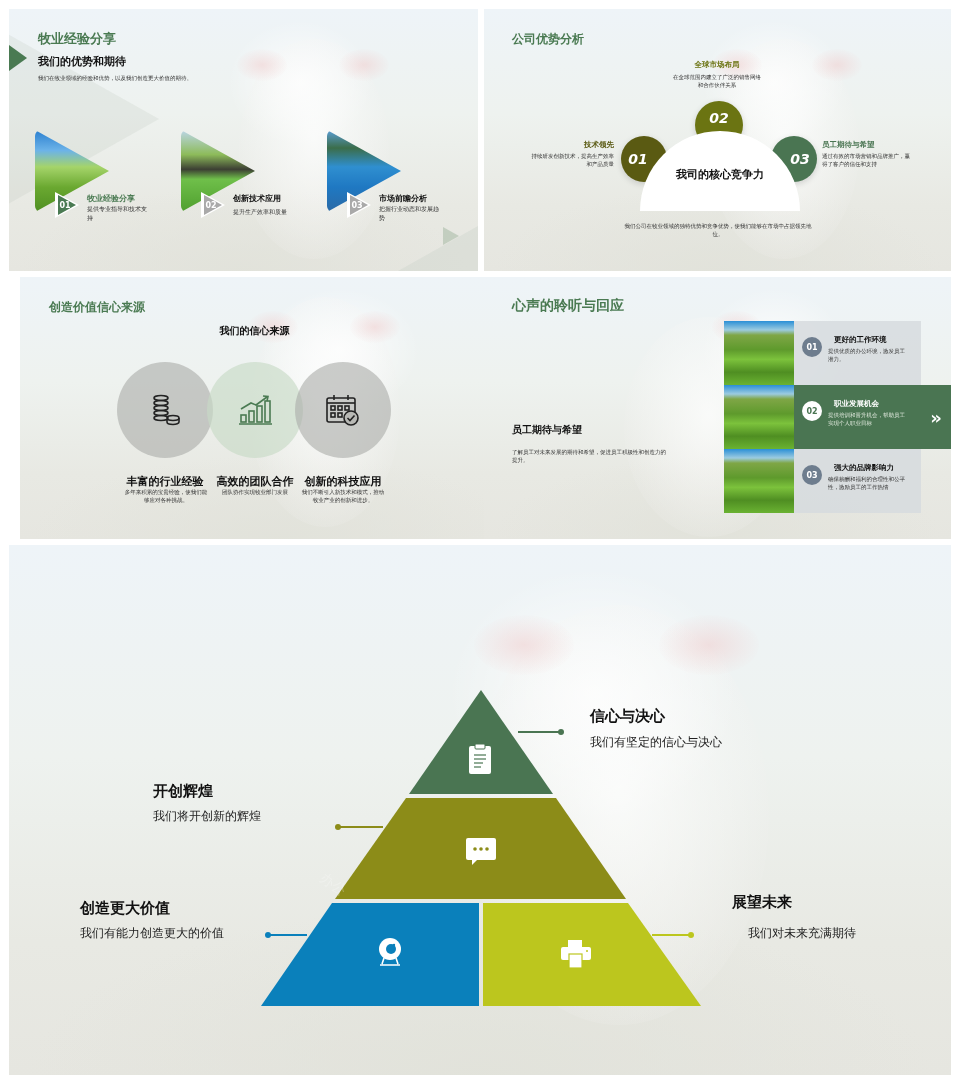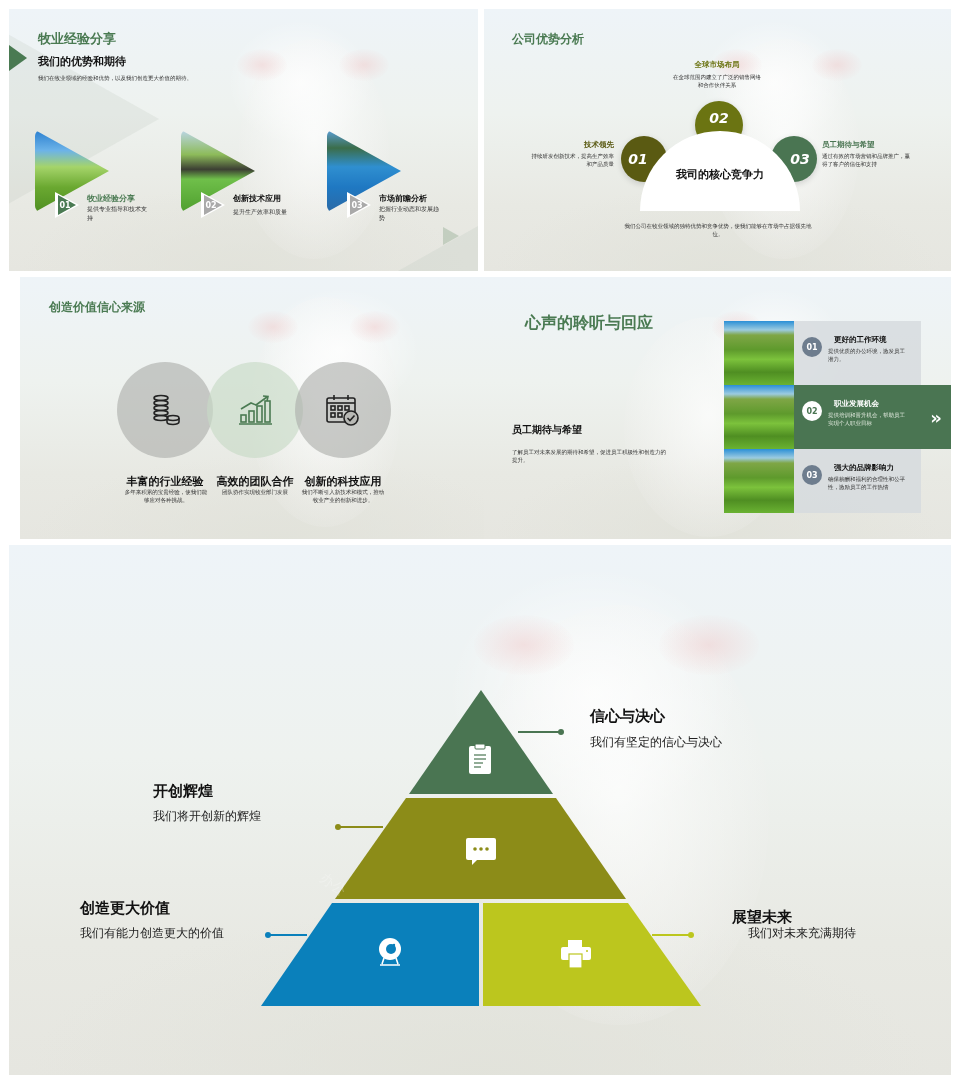--- a/index.html
+++ b/index.html
@@ -161,20 +161,21 @@
   <div class="abs" style="left:156px;top:158px;width:160px;text-align:center;font-size:11px;font-weight:bold;">我司的核心竞争力</div>
 
   <div class="s2-small-desc" style="left:136px;top:213px;width:196px;text-align:center;">我们公司在牧业领域的独特优势和竞争优势，使我们能够在市场中占据领先地位。</div>
 </div>
 
 <div class="slide" id="s3">
   <div class="sheep" style="left:230px;top:20px;width:150px;height:230px;"></div>
   <div class="ear" style="left:228px;top:34px;width:50px;height:32px;"></div>
   <div class="ear" style="left:330px;top:34px;width:50px;height:32px;"></div>
   <div class="title-green" style="left:29px;top:22px;font-size:12px;">创造价值信心来源</div>
+  <div class="abs" style="left:0;top:47px;width:469px;text-align:center;font-size:10px;font-weight:bold;">我们的信心来源</div>
 
   <div class="big-circ" style="left:97px;top:85px;background:rgba(170,172,168,0.6);">
     <svg width="34" height="34" viewBox="0 0 34 34">
       <g fill="none" stroke="#222" stroke-width="1.6">
         <ellipse cx="13" cy="5" rx="7" ry="2.5"></ellipse>
           <ellipse cx="13" cy="10" rx="7" ry="2.5"></ellipse>
         <ellipse cx="13" cy="15" rx="7" ry="2.5"></ellipse>
           <ellipse cx="13" cy="20" rx="7" ry="2.5"></ellipse>
         <ellipse cx="13" cy="25" rx="7" ry="2.5"></ellipse>
           <ellipse cx="25" cy="25" rx="6" ry="2.5"></ellipse>
@@ -217,21 +218,21 @@
   <div class="s3-desc" style="left:104px;top:211px;width:84px;">多年来积累的宝贵经验，使我们能够应对各种挑战。</div>
   <div class="s3-title" style="left:185px;top:197px;">高效的团队合作</div>
   <div class="s3-desc" style="left:185px;top:211px;">团队协作实现牧业部门发展</div>
   <div class="s3-title" style="left:273px;top:197px;">创新的科技应用</div>
   <div class="s3-desc" style="left:281px;top:211px;width:84px;">我们不断引入新技术和模式，推动牧业产业的创新和进步。</div>
 </div>
 
 <div class="slide" id="s4">
   <div class="sheep" style="left:140px;top:40px;width:170px;height:220px;"></div>
   <div class="ear" style="left:228px;top:34px;width:50px;height:32px;"></div>
-  <div class="title-green" style="left:28px;top:36px;font-size:16px;margin-left:13px;">心声的聆听与回应</div>
+  <div class="title-green" style="left:28px;top:20px;font-size:14px;">心声的聆听与回应</div>
   <div class="abs" style="left:28px;top:146px;font-size:10px;font-weight:bold;">员工期待与希望</div>
   <div class="abs" style="left:28px;top:171px;width:156px;font-size:5.5px;color:#333;line-height:8px;">了解员工对未来发展的期待和希望，促进员工积极性和创造力的提升。</div>
 
   <div class="row4" style="top:44px;">
     <div class="img"></div>
     <div class="panel">
       <div class="badge">01</div>
       <div class="rt">更好的工作环境</div>
       <div class="rd">提供优质的办公环境，激发员工潜力。</div>
     </div>
@@ -314,15 +315,15 @@
   <div class="connector" style="left:643px;top:389px;width:40px;background:#bcc61e;">
       <span class="dot" style="right:-2px;background:#bcc61e;"></span>
     </div>
 
   <div class="pyr-label-title" style="left:581px;top:162px;">信心与决心</div>
   <div class="pyr-label-desc" style="left:581px;top:189px;">我们有坚定的信心与决心</div>
   <div class="pyr-label-title" style="left:144px;top:237px;">开创辉煌</div>
   <div class="pyr-label-desc" style="left:144px;top:263px;">我们将开创新的辉煌</div>
   <div class="pyr-label-title" style="left:71px;top:354px;">创造更大价值</div>
   <div class="pyr-label-desc" style="left:71px;top:380px;">我们有能力创造更大的价值</div>
-  <div class="pyr-label-title" style="left:723px;top:363px;">展望未来</div>
+  <div class="pyr-label-title" style="left:723px;top:348px;">展望未来</div>
   <div class="pyr-label-desc" style="left:723px;top:380px;margin-left:16px;">我们对未来充满期待</div>
 </div>
 
 </body></html>

